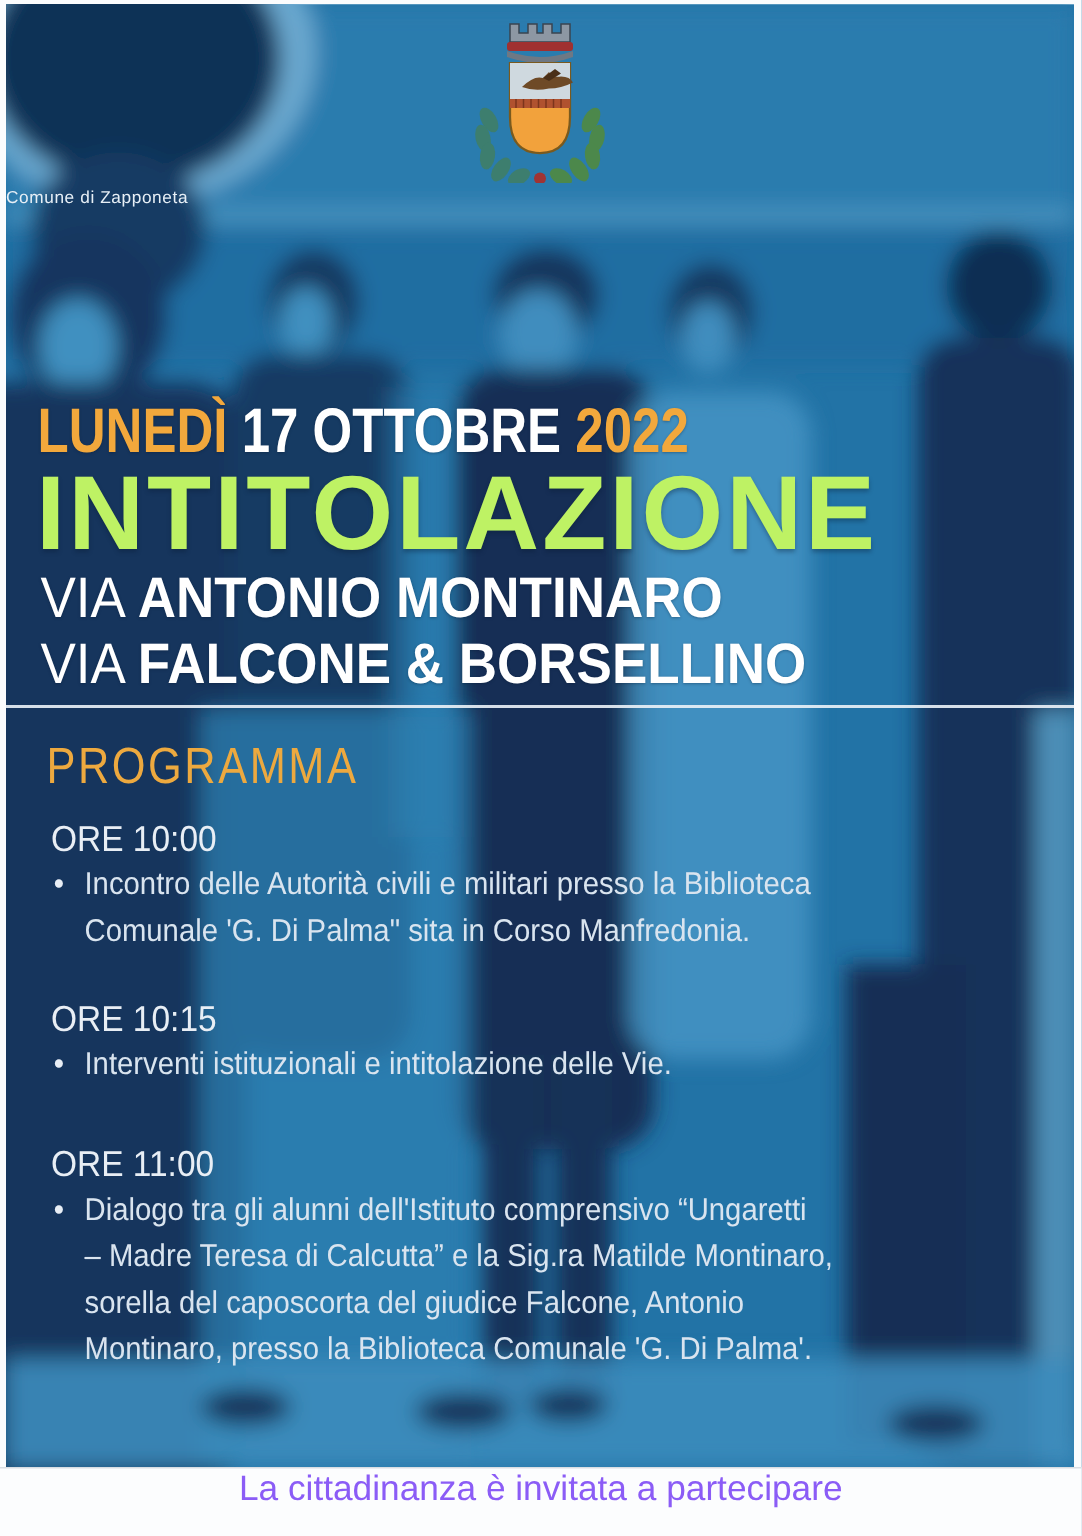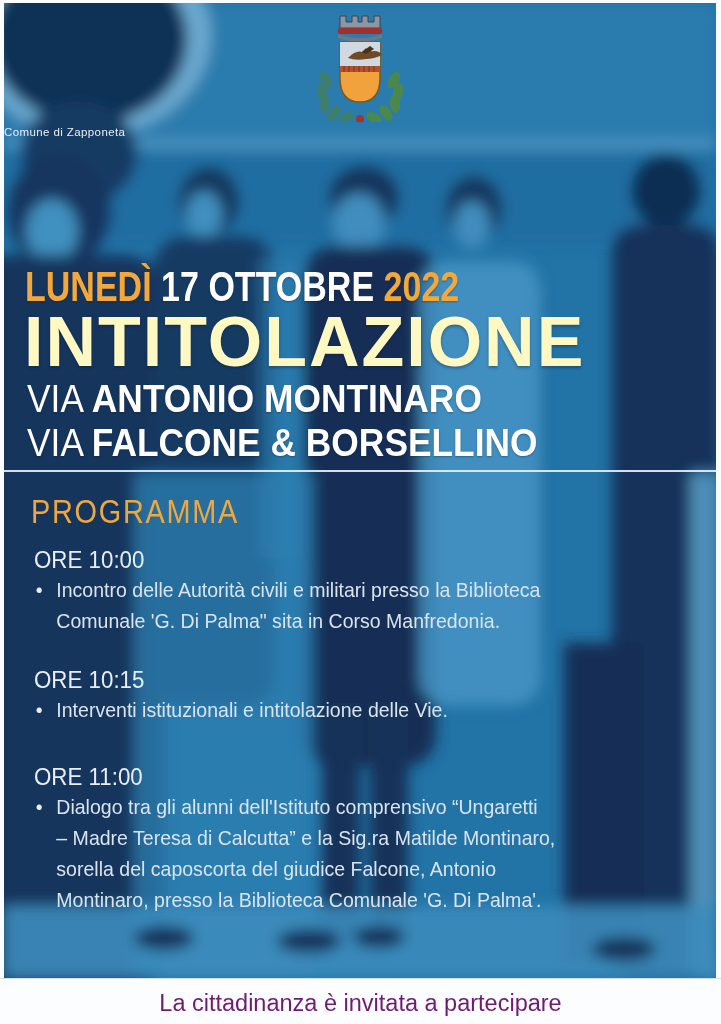--- a/index.html
+++ b/index.html
@@ -17,21 +17,21 @@
   .crest-caption { position:absolute; left:0; top:123px; width:712px; text-align:left;
                    color:#e7eff6; font-size:11.5px; letter-spacing:0.4px; }
 
   
   .date-line { position:absolute; left:21px; top:260px; font-size:42px; font-weight:700;
                white-space:nowrap; transform:scaleX(0.81); transform-origin:left top;
                text-shadow:0 1px 2px rgba(8,25,50,.35); }
   .date-line .orange { color:#f2a83c; }
   .date-line .white  { color:#ffffff; }
   .title { position:absolute; left:20px; top:299px; font-size:70px; font-weight:700;
-           letter-spacing:2px; color:#fef9c3; white-space:nowrap;
+           letter-spacing:2px; color:#bef264; white-space:nowrap;
            text-shadow:0 2px 3px rgba(8,25,50,.35); }
   .via-line { position:absolute; left:23px; font-size:38px; color:#ffffff; white-space:nowrap;
               transform:scaleX(0.93); transform-origin:left top;
               text-shadow:0 1px 2px rgba(8,25,50,.35); }
   .via-line .prefix { font-weight:400; }
   .via-line .name   { font-weight:700; }
   .via-1 { top:375px; } .via-2 { top:419px; }
 
   .divider { position:absolute; left:0; top:467px; width:712px; height:2px;
              background:rgba(235,242,248,0.9); }
@@ -47,21 +47,21 @@
   .p-bullet { position:absolute; left:2px; font-size:21px; color:#e8eef5; }
   .t0 { top:0; } .l0a { top:32px; left:24px; } .l0b { top:63px; left:24px; }
   .t1 { top:120px; } .l1a { top:152px; left:24px; }
   .t2 { top:217px; } .l2a { top:249px; left:24px; } .l2b { top:280px; left:24px; }
   .l2c { top:311px; left:24px; } .l2d { top:342px; left:24px; }
   .b0 { top:32px; } .b1 { top:152px; } .b2 { top:249px; }
 
   
   .footer { position:absolute; left:0; top:978px; width:721px; height:46px;
             background:#fcfdfe; border-top:1px solid #d9dee3; text-align:center; }
-  .footer-text { display:inline-block; margin-top:11px; font-size:23.5px; color:#701a75; }
+  .footer-text { display:inline-block; margin-top:0; font-size:23.5px; color:#8b5cf6; }
 </style>
 </head>
 <body>
 
 <div class="page">
 
   <div class="poster">
 
     <svg class="photo-bg" viewBox="0 0 712 975" preserveAspectRatio="none" aria-hidden="true">
       <defs>

